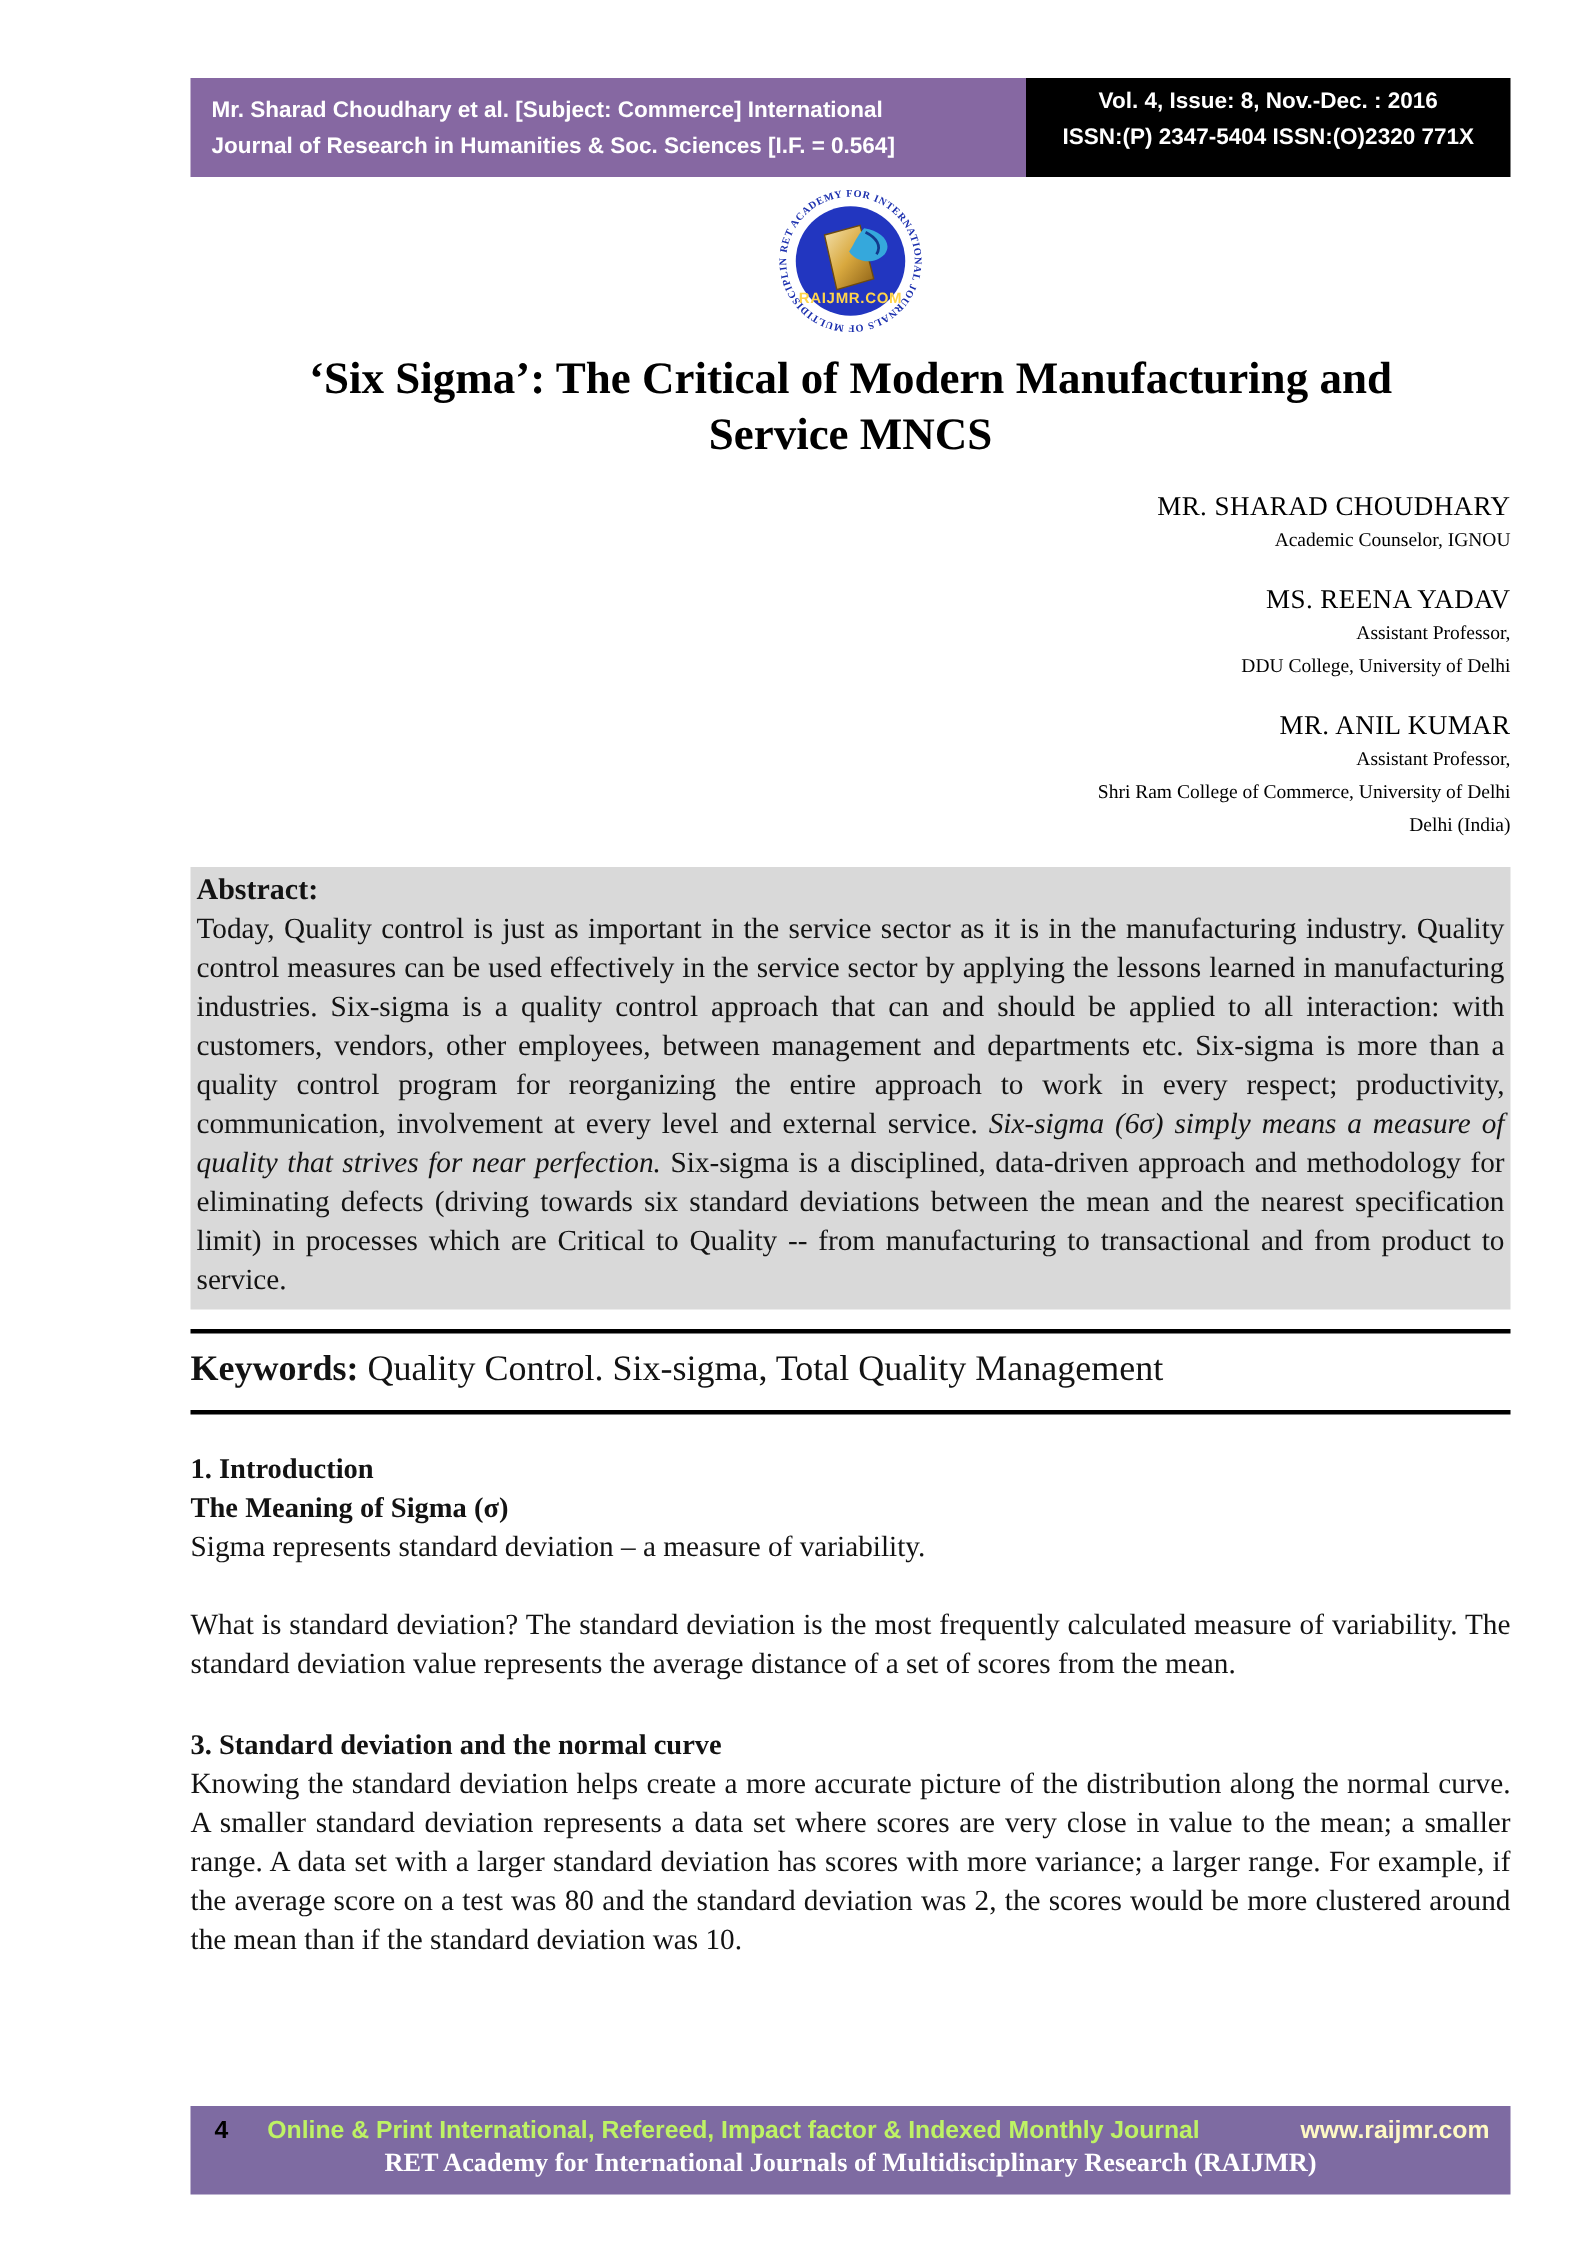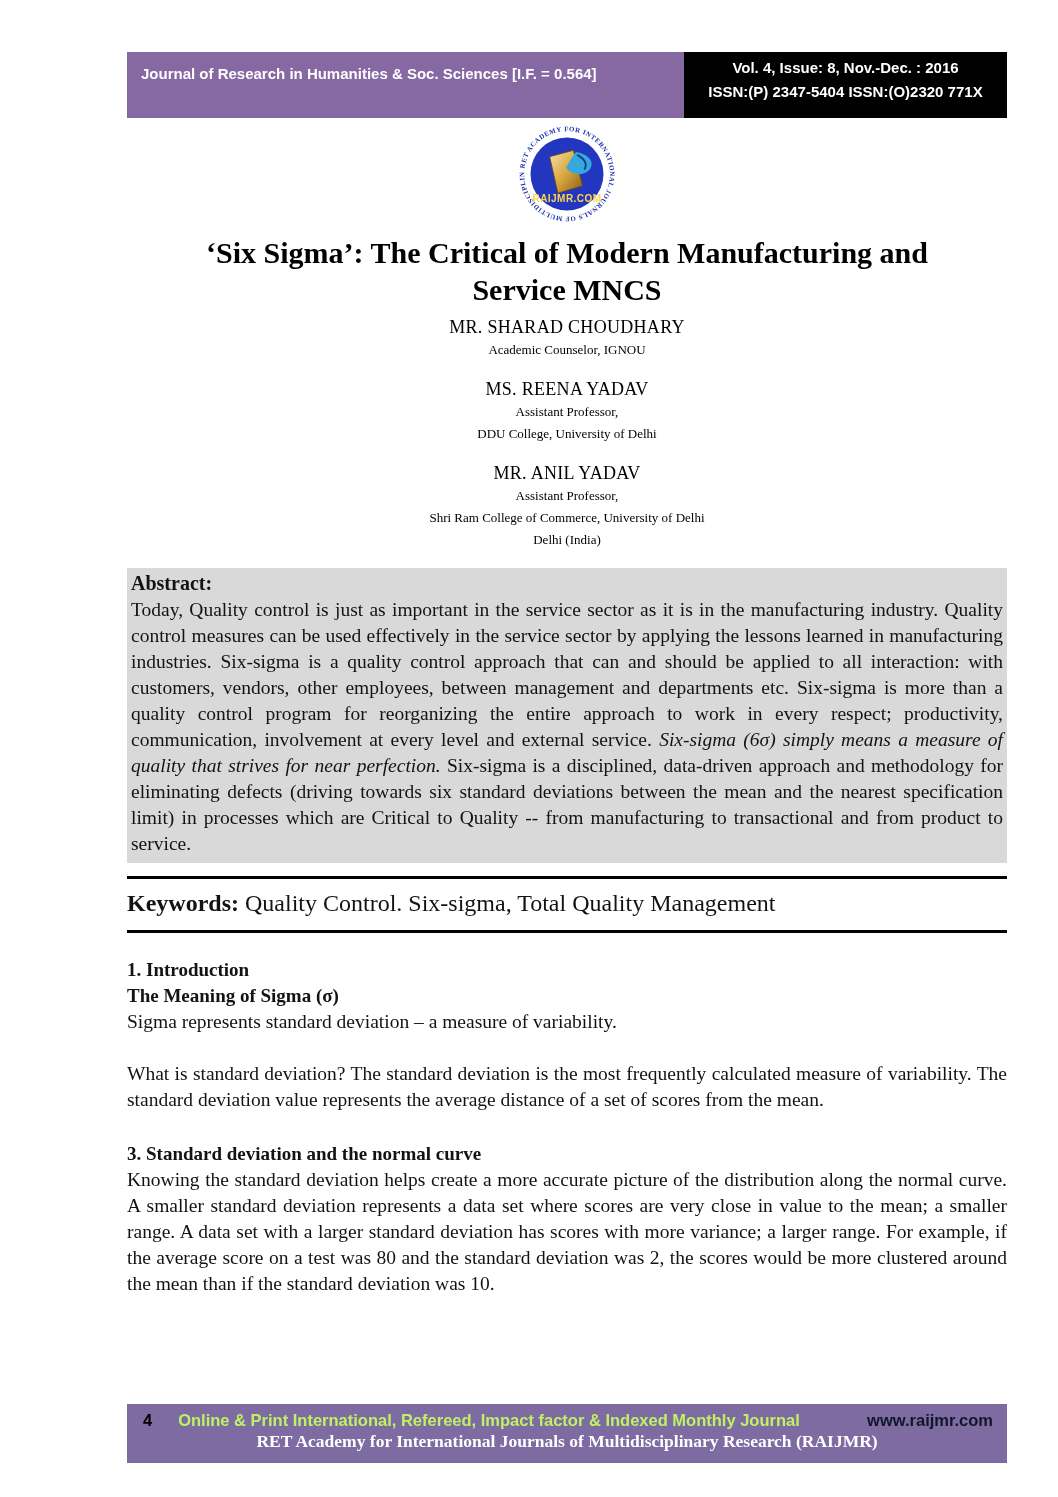--- a/index.html
+++ b/index.html
@@ -47,21 +47,21 @@
   .page-title {
     margin-top: 8px;
     text-align: center;
     font-size: 30px;
     font-weight: bold;
     line-height: 37px;
     color: #000;
   }
 
   
-  .authors { margin-top: 8px; text-align: center; color: #000; }
+  .authors { margin-top: 18px; text-align: right; color: #000; }
   .author-block { margin-bottom: 17px; }
   .author-name { font-size: 18px; line-height: 23px; letter-spacing: 0.3px; }
   .author-line { font-size: 13px; line-height: 22px; }
 
   
   .abstract {
     margin-top: 15px;
     background: #D9D9D9;
     padding: 2px 4px 6px 4px;
     font-size: 19.5px;
@@ -93,37 +93,38 @@
   .footer-line1 {
     display: flex;
     align-items: center;
     font-family: "Liberation Sans", sans-serif;
     font-weight: bold;
     font-size: 16.5px;
     padding: 7px 14px 0 16px;
   }
   .footer-page-num { color: #000000; }
   .footer-info { margin-left: 26px; color: #bef264; }
-  .footer-url { margin-left: auto; color: #0f172a; }
+  .footer-url { margin-left: auto; color: #fef9c3; }
   .footer-line2 {
     text-align: center;
     font-family: "Liberation Serif", serif;
     font-weight: bold;
     font-size: 17.5px;
     margin-top: 1px;
   }
 </style>
 </head>
 <body>
 
 <div class="page">
   <div class="content">
 
     <header class="journal-header">
       <div class="header-left">
+        <div>Mr. Sharad Choudhary et al. [Subject: Commerce] International</div>
         <div>Journal  of Research in Humanities &amp; Soc. Sciences [I.F. = 0.564]</div>
       </div>
       <div class="header-right">
         <div>Vol. 4, Issue: 8, Nov.-Dec. : 2016</div>
         <div>ISSN:(P) 2347-5404 ISSN:(O)2320 771X</div>
       </div>
     </header>
 
     <div class="logo-wrap">
       <svg viewBox="0 0 170 114" aria-hidden="true">
@@ -155,21 +156,21 @@
       <div class="author-block">
         <div class="author-name">MR. SHARAD CHOUDHARY</div>
         <div class="author-line">Academic Counselor, IGNOU</div>
       </div>
       <div class="author-block">
         <div class="author-name">MS. REENA YADAV</div>
         <div class="author-line">Assistant Professor,</div>
         <div class="author-line">DDU College, University of Delhi</div>
       </div>
       <div class="author-block">
-        <div class="author-name">MR. ANIL YADAV</div>
+        <div class="author-name">MR. ANIL KUMAR</div>
         <div class="author-line">Assistant Professor,</div>
         <div class="author-line">Shri Ram College of Commerce, University of Delhi</div>
         <div class="author-line">Delhi (India)</div>
       </div>
     </div>
 
     <section class="abstract">
       <div class="abstract-heading">Abstract:</div>
       <p class="abstract-text"><span>Today, Quality control is just as important in the service sector as it is in the manufacturing industry. Quality control measures can be used effectively in the service sector by applying the lessons learned in manufacturing industries. Six-sigma is a quality control approach that can and should be applied to all interaction: with customers, vendors, other employees, between management and departments etc. Six-sigma is more than a quality control program for reorganizing the entire approach to work in every respect; productivity, communication, involvement at every level and external service. </span><em>Six-sigma (6σ) simply means a measure of quality that strives for near perfection. </em><span>Six-sigma is a disciplined, data-driven approach and methodology for eliminating defects (driving towards six standard deviations between the mean and the nearest specification limit) in processes which are Critical to Quality -- from manufacturing to transactional and from product to service.</span></p>
     </section>

